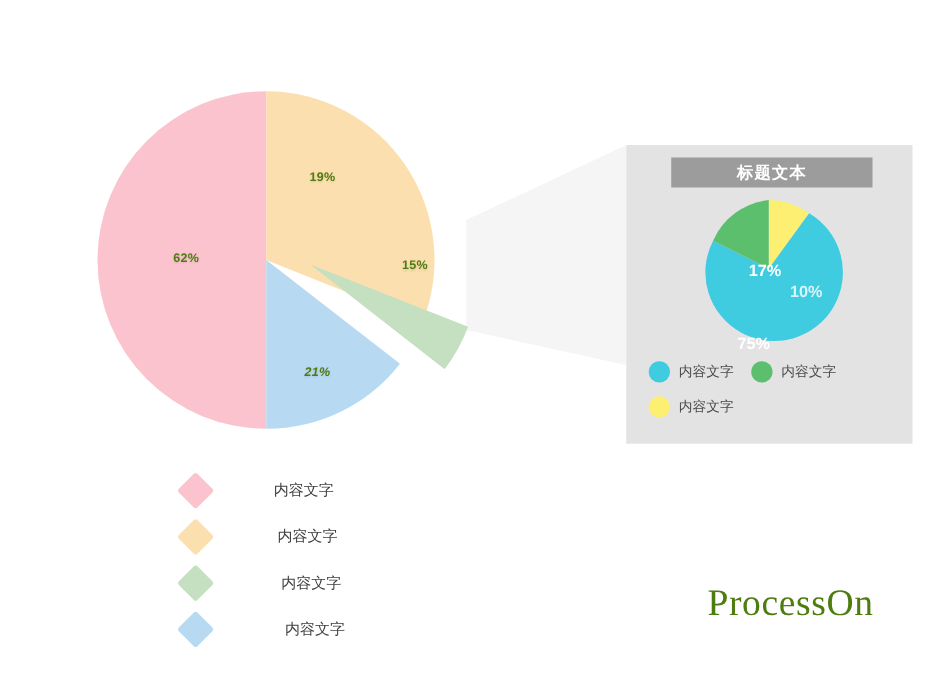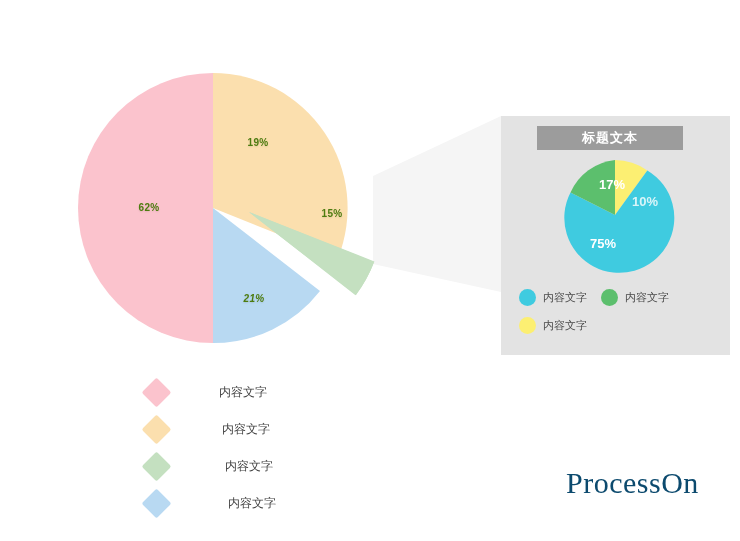--- a/index.html
+++ b/index.html
@@ -39,21 +39,21 @@
   
   #zoom-panel {
     position: absolute;
     left: 501px; top: 116px;
     width: 229px; height: 239px;
     background: #e3e3e3;
   }
   #panel-title-bar {
     position: absolute;
     left: 36px; top: 10px;
-    width: 146px; height: 24px;
+    width: 161px; height: 24px;
     background: #9c9c9c;
     display: flex;
     align-items: center;
     justify-content: center;
   }
   #panel-title-bar span {
     color: #ffffff;
     font-size: 13px;
     font-weight: bold;
     letter-spacing: 1px;
@@ -64,20 +64,21 @@
     width: 229px; height: 239px;
   }
   .small-slice-label {
     position: absolute;
     color: #ffffff;
     font-weight: bold;
     font-size: 13px;
     white-space: nowrap;
     transform: translate(-50%, -50%);
     pointer-events: none;
+    margin-top: 32px;
   }
   .small-slice-label.faint { color: rgba(255,255,255,0.80); }
 
   
   #main-legend {
     position: absolute;
     left: 146px; top: 374px;
     width: 230px;
   }
   .main-legend-row {
@@ -129,21 +130,21 @@
     white-space: nowrap;
   }
   .small-legend-item + .small-legend-item { margin-left: 14px; }
 
   
   #watermark {
     position: absolute;
     left: 566px; top: 466px;
     font-family: "Liberation Serif", serif;
     font-size: 30px;
-    color: #0c4a6e;
+    color: #4d7c0f;
     letter-spacing: 0.5px;
     white-space: nowrap;
   }
 </style>
 </head>
 <body>
 
 <div id="canvas">
 
   <svg id="connector" width="740" height="541" viewBox="0 0 740 541" style="position:absolute;left:0;top:0;">

